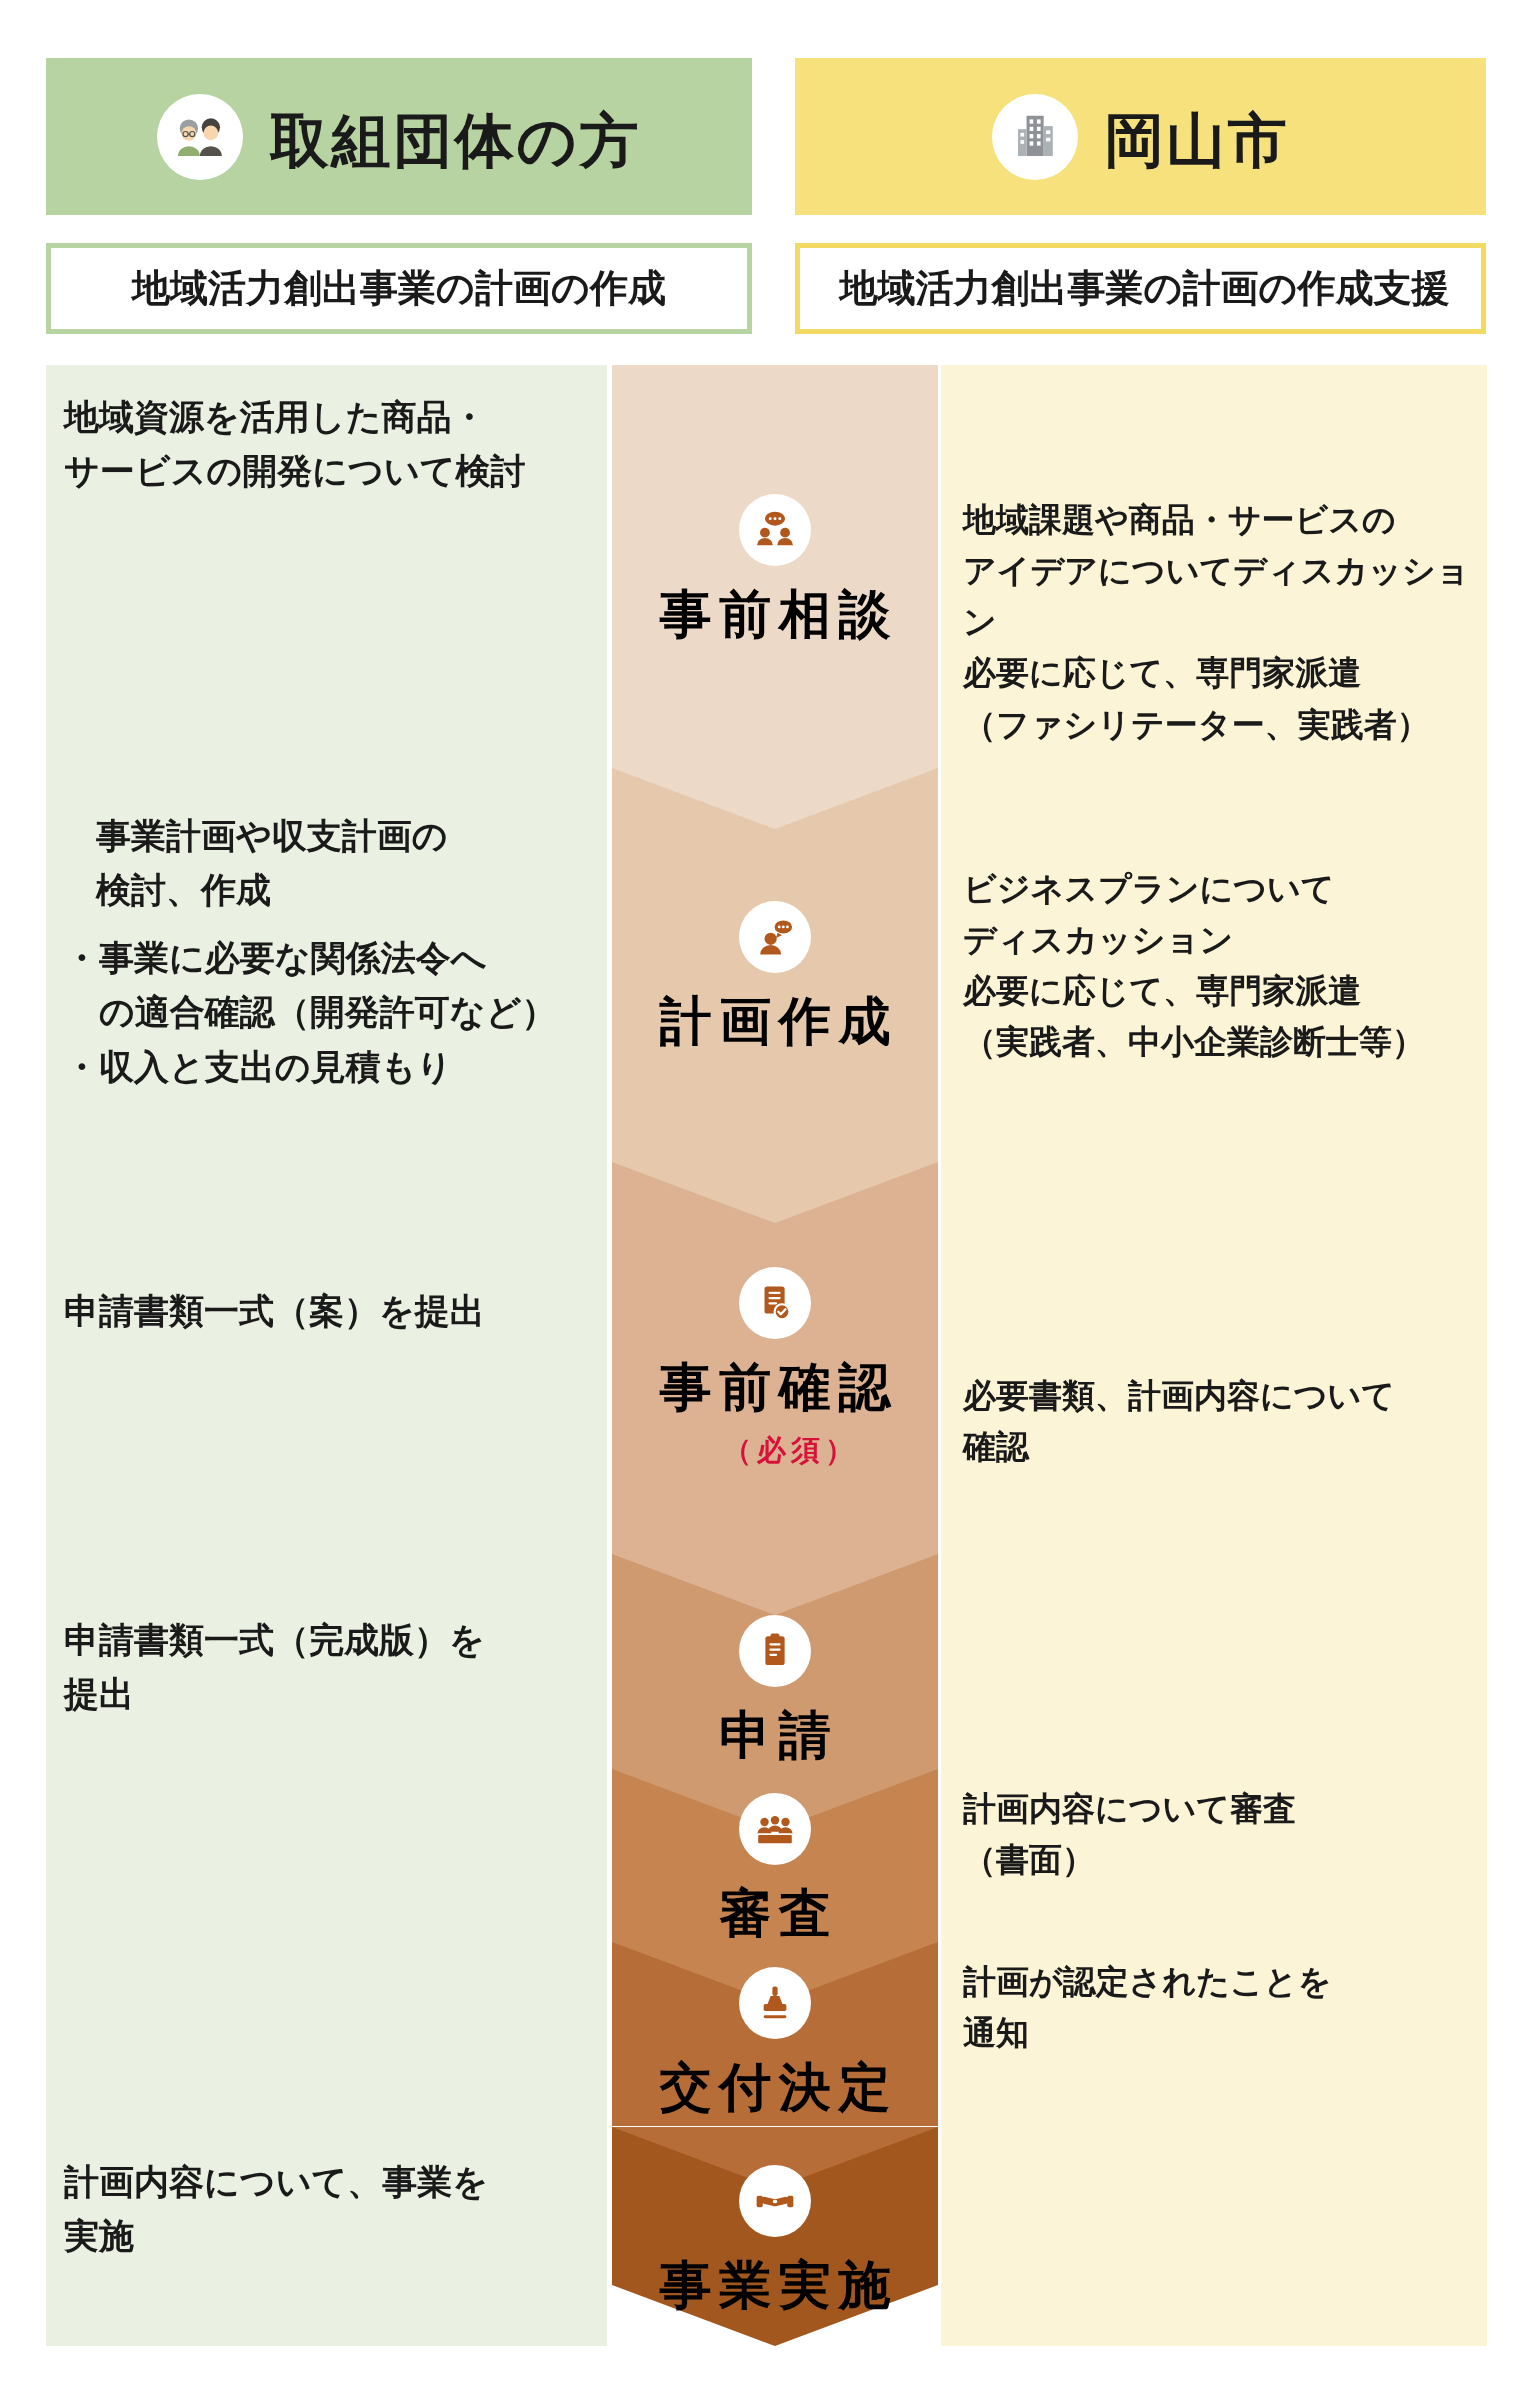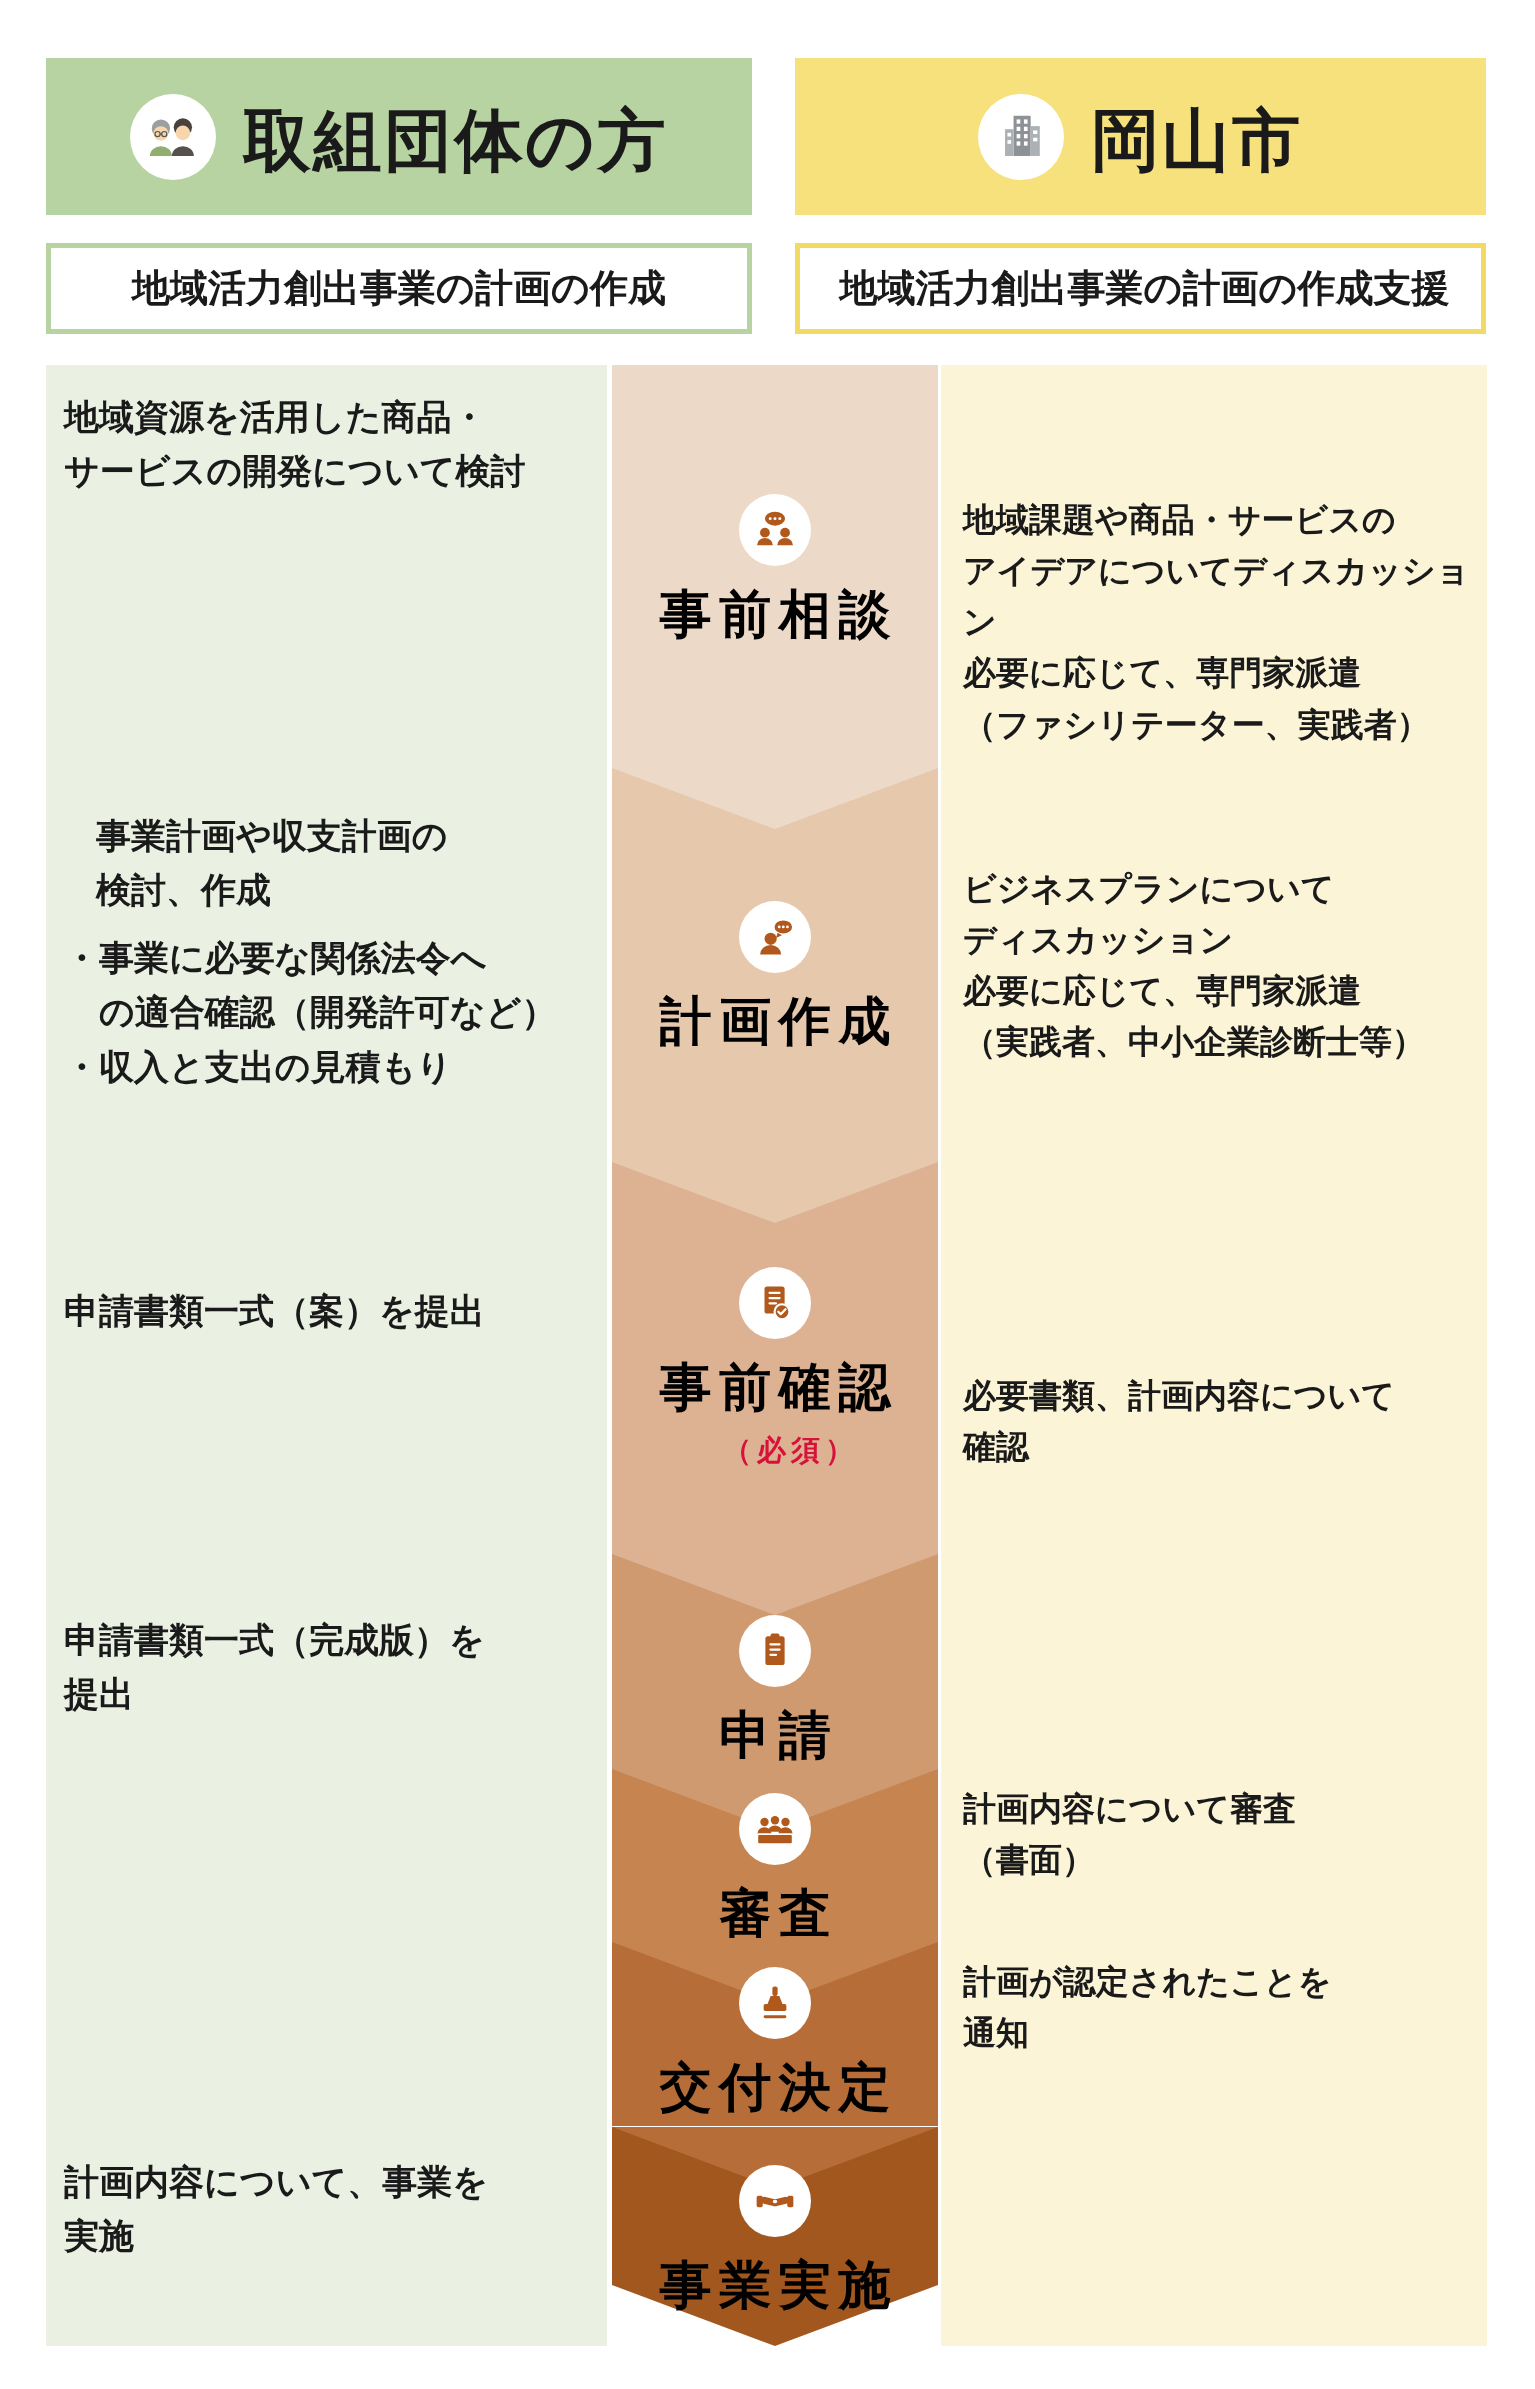--- a/index.html
+++ b/index.html
@@ -31,21 +31,21 @@
   #hdr-right { left: 795px; width: 691px; background: #f6e17c; }
   .hdr-icon {
     width: 86px; height: 86px;
     border-radius: 50%;
     background: #ffffff;
     display: flex; align-items: center; justify-content: center;
     flex: 0 0 auto;
   }
   .hdr-icon svg { width: 61px; height: 61px; }
   .hdr-title {
-    font-size: 68px;
+    font-size: 59px;
     font-weight: 700;
     letter-spacing: 2.6px;
     margin-top: 10px;
   }
 
   
   .sub {
     position: absolute;
     top: 243px;
     height: 91px;

